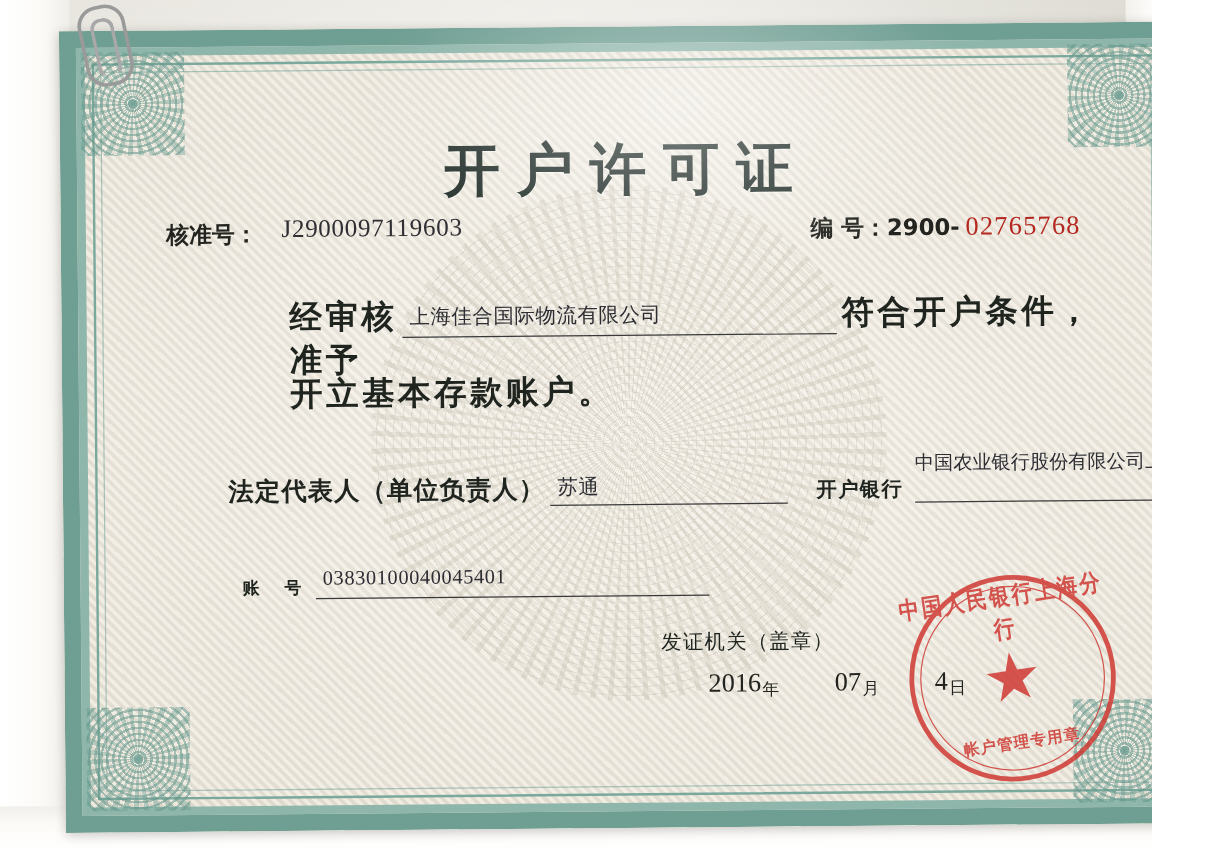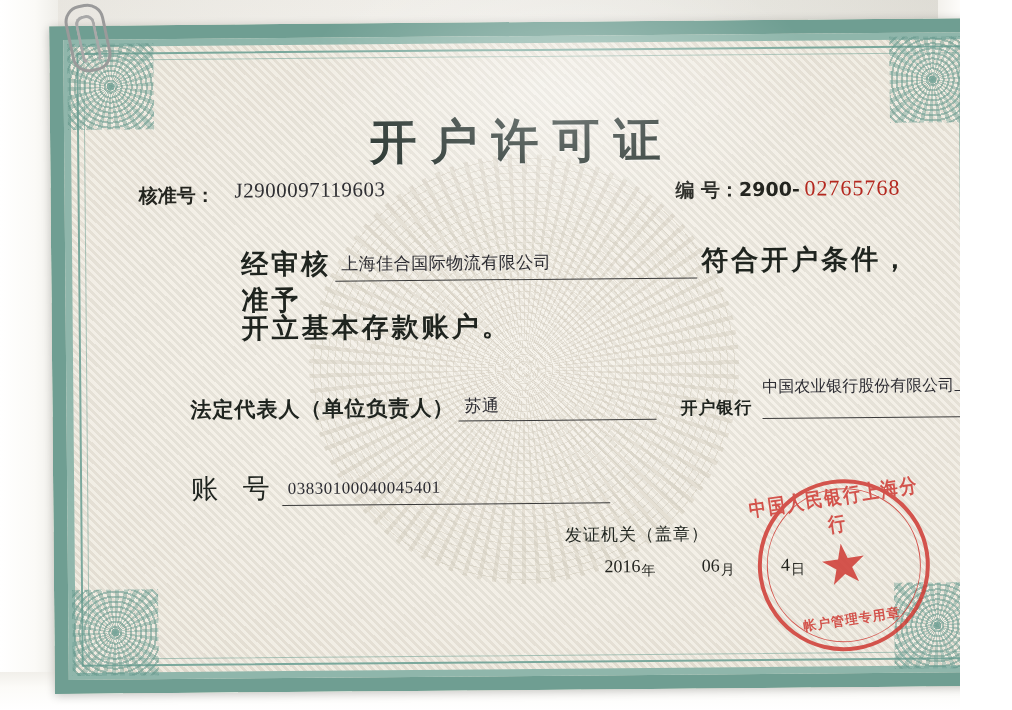--- a/index.html
+++ b/index.html
@@ -283,24 +283,25 @@
     border-bottom: 1.5px solid #3a3a3a;
   }
 
   .row-account {
     position: absolute;
     top: 406px;
     left: 98px;
   }
   .acct-label {
     font-family: "DejaVu Sans", "Liberation Sans", sans-serif;
-    font-weight: normal;
-    font-size: 27px;
+    font-weight: bold;
+    font-size: 14px;
     color: #1f241f;
     letter-spacing: 8px;
+    margin-left: 11px;
   }
 
   .issuer-block {
     position: absolute;
     right: 150px;
     top: 462px;
     text-align: left;
   }
   .issuer-label {
     font-family: "DejaVu Sans", "Liberation Sans", sans-serif;
@@ -308,21 +309,21 @@
     color: #1f241f;
     letter-spacing: 1px;
   }
   .date-line {
     margin-top: 10px;
     font-family: "Liberation Serif", serif;
     font-size: 17px;
     color: #23241f;
     white-space: nowrap;
   }
-  .date-num { font-size: 18px; margin-left: 39px; }
+  .date-num { font-size: 22px; margin-left: 39px; }
   .date-cn {
     font-family: "DejaVu Sans", "Liberation Sans", sans-serif;
     font-size: 14px;
     position: relative;
     top: 3px;
     padding: 0 3px 0 1px;
   }
 
   
   .seal {
@@ -481,21 +482,21 @@
         <span class="acct-label">账 号</span>
         <span class="fill-line" style="width:328px; height:28px;">
           <span class="fill-text">03830100040045401</span>
         </span>
       </div>
 
       <div class="issuer-block">
         <div class="issuer-label">发证机关（盖章）</div>
         <div class="date-line">
           <span class="date-num">2016</span><span class="date-cn">年</span>
-          <span class="date-num">06</span><span class="date-cn">月</span>
+          <span class="date-num">07</span><span class="date-cn">月</span>
           <span class="date-num">4</span><span class="date-cn">日</span>
         </div>
       </div>
 
       <div class="seal">
         <div class="seal-ring"></div>
         <div class="seal-ring2"></div>
         <div class="seal-top-text">中国人民银行上海分行</div>
         <div class="seal-star"></div>
         <div class="seal-bottom-text">帐户管理专用章</div>

